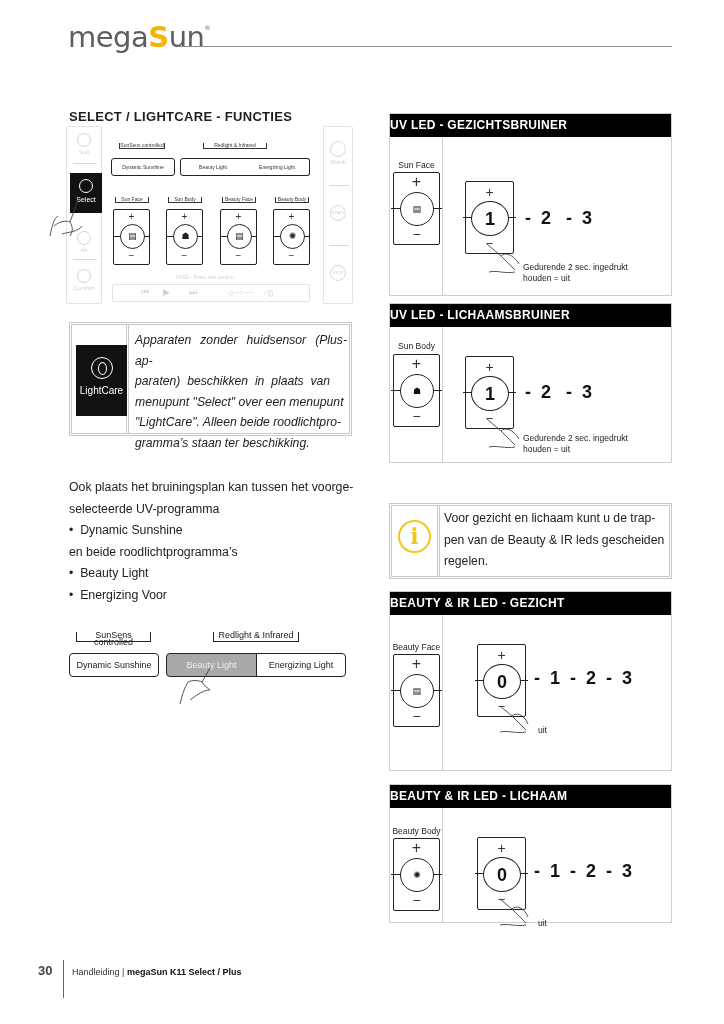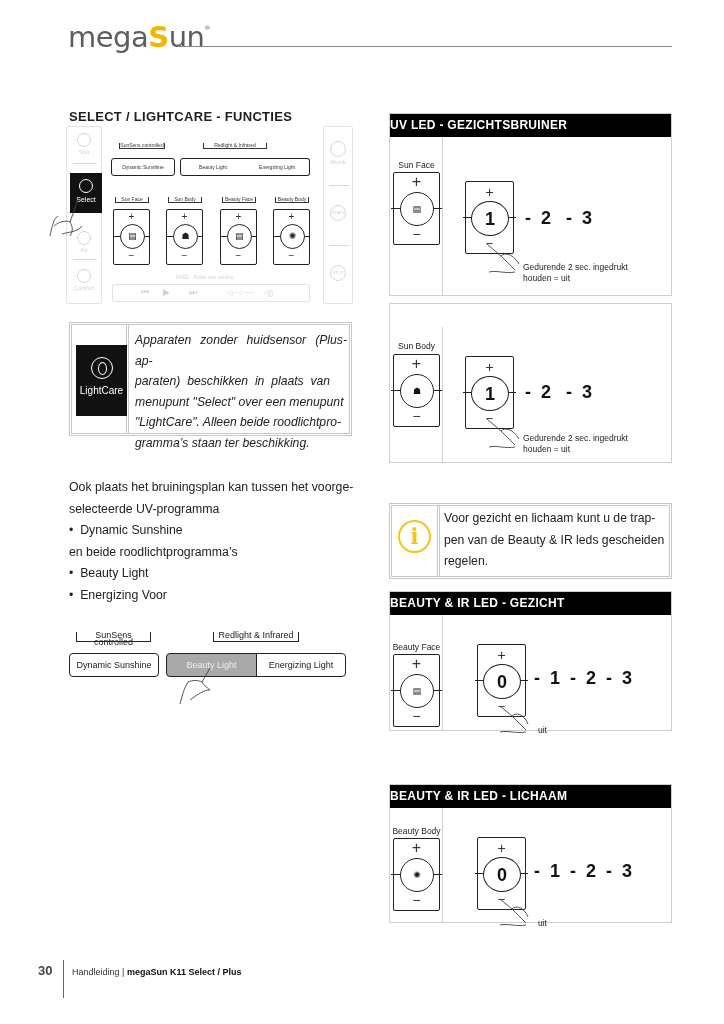--- a/index.html
+++ b/index.html
@@ -245,20 +245,21 @@
   <svg class="hand" style="left:95px;top:128px" width="44" height="40" viewBox="0 0 44 40">
     <path d="M2 2 L16 14 C20 10 28 12 34 22 M16 14 C20 18 24 22 30 28 M4 30 C12 28 20 32 30 30" fill="none" stroke="#444" stroke-width="0.9"></path>
   </svg>
   <div class="note" style="left:133px;top:148px">
     <div>Gedurende 2 sec. ingedrukt</div>
     <div>houden = uit</div>
   </div>
 </div>
 
 <div class="rbox" style="top:303px;height:160px">
+  <div class="hdr">UV LED - LICHAAMSBRUINER</div>
   <div class="left-cell">
     <div class="cell-label" style="top:14px">Sun Body</div>
     <div class="ctrl small-ctrl" style="top:27px">
       <div class="plus">+</div>
       <div class="hline"></div>
       <div class="circ">☗</div>
       <div class="minus">−</div>
     </div>
   </div>
   <div class="ctrl large-ctrl" style="left:75px;top:52px">
@@ -281,21 +282,21 @@
   <div class="tip-icon-cell">
     <div class="tip-icon">i</div>
   </div>
   <div class="tip-text">
     <div>Voor gezicht en lichaam kunt u de trap-</div>
     <div>pen van de Beauty &amp; IR leds gescheiden</div>
     <div>regelen.</div>
   </div>
 </div>
 
-<div class="rbox" style="top:591px;height:140px">
+<div class="rbox" style="top:591px;height:180px">
   <div class="hdr">BEAUTY &amp; IR LED - GEZICHT</div>
   <div class="left-cell">
     <div class="cell-label" style="top:27px">Beauty Face</div>
     <div class="ctrl small-ctrl" style="top:39px">
       <div class="plus">+</div>
       <div class="hline"></div>
       <div class="circ">▤</div>
       <div class="minus">−</div>
     </div>
   </div>

